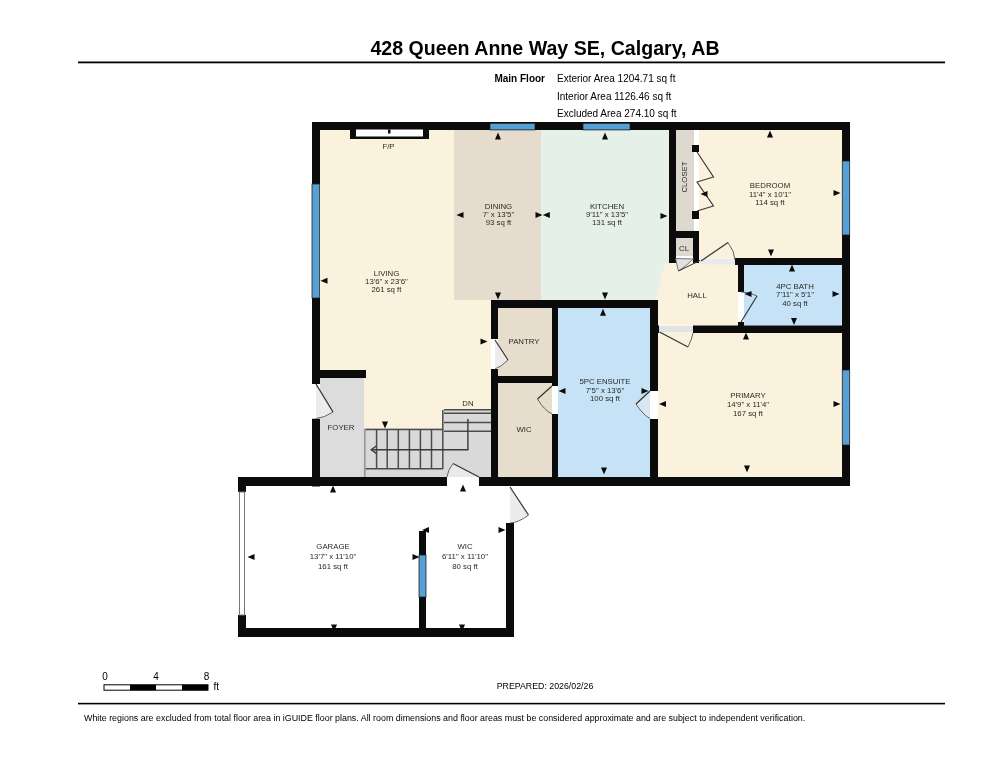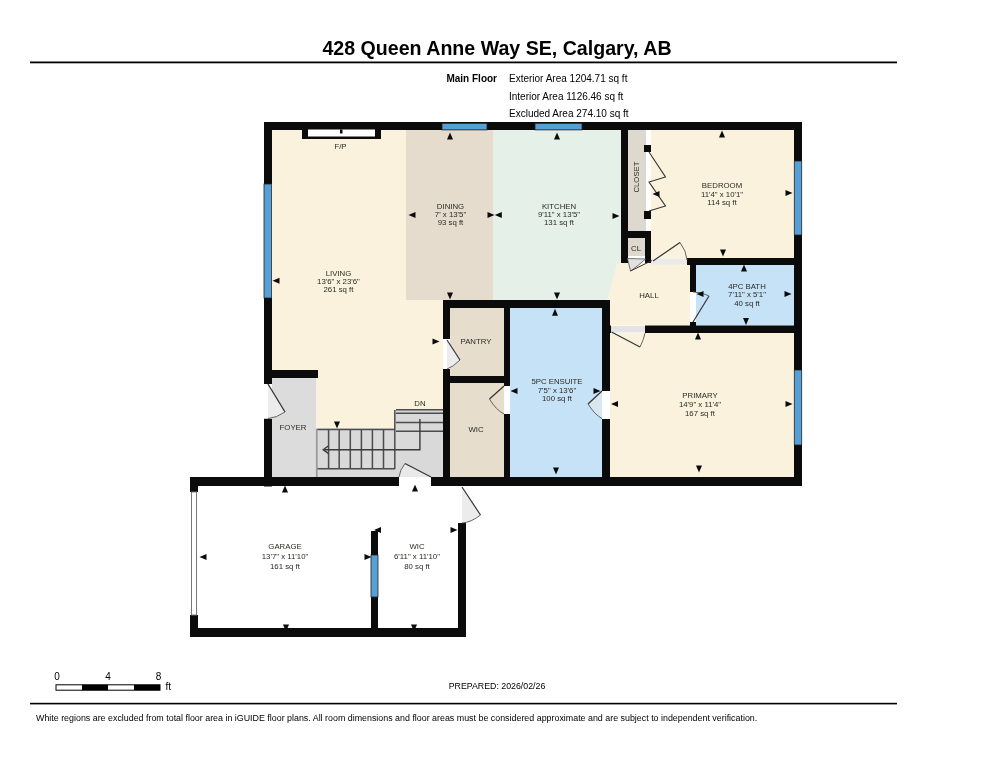--- a/index.html
+++ b/index.html
@@ -1,16 +1,16 @@
 <!DOCTYPE html>
 <html><head>
 <meta charset="utf-8">
 <style>
   html,body{margin:0;padding:0;background:#fff;}
-  .page{position:relative;width:897px;height:768px;background:#fff;overflow:hidden;}
+  .page{position:relative;width:897px;height:768px;background:#fff;overflow:hidden;margin-left:48px;}
   text{font-family:"Liberation Sans",sans-serif;fill:#2b2a24;}
   .rm{font-size:7.8px;}
   .hdr{font-size:10px;fill:#000;}
 </style>
 </head>
 <body>
 <div class="page">
 <svg width="993" height="768" viewBox="0 0 993 768">
 
 <g>

